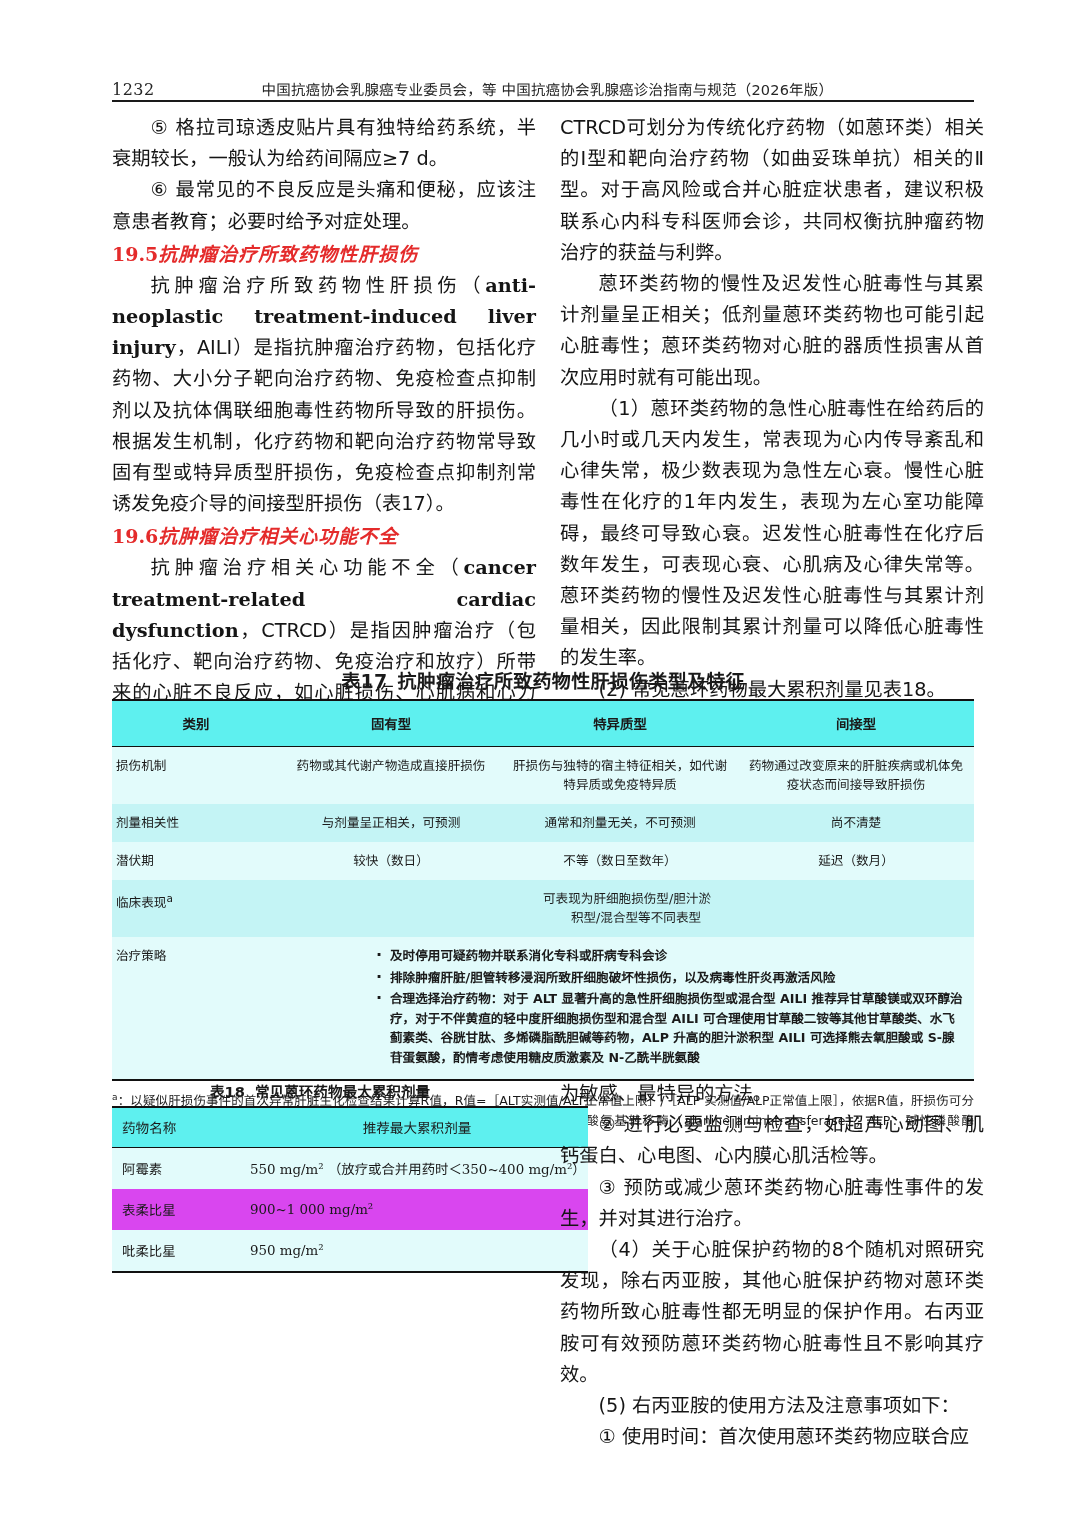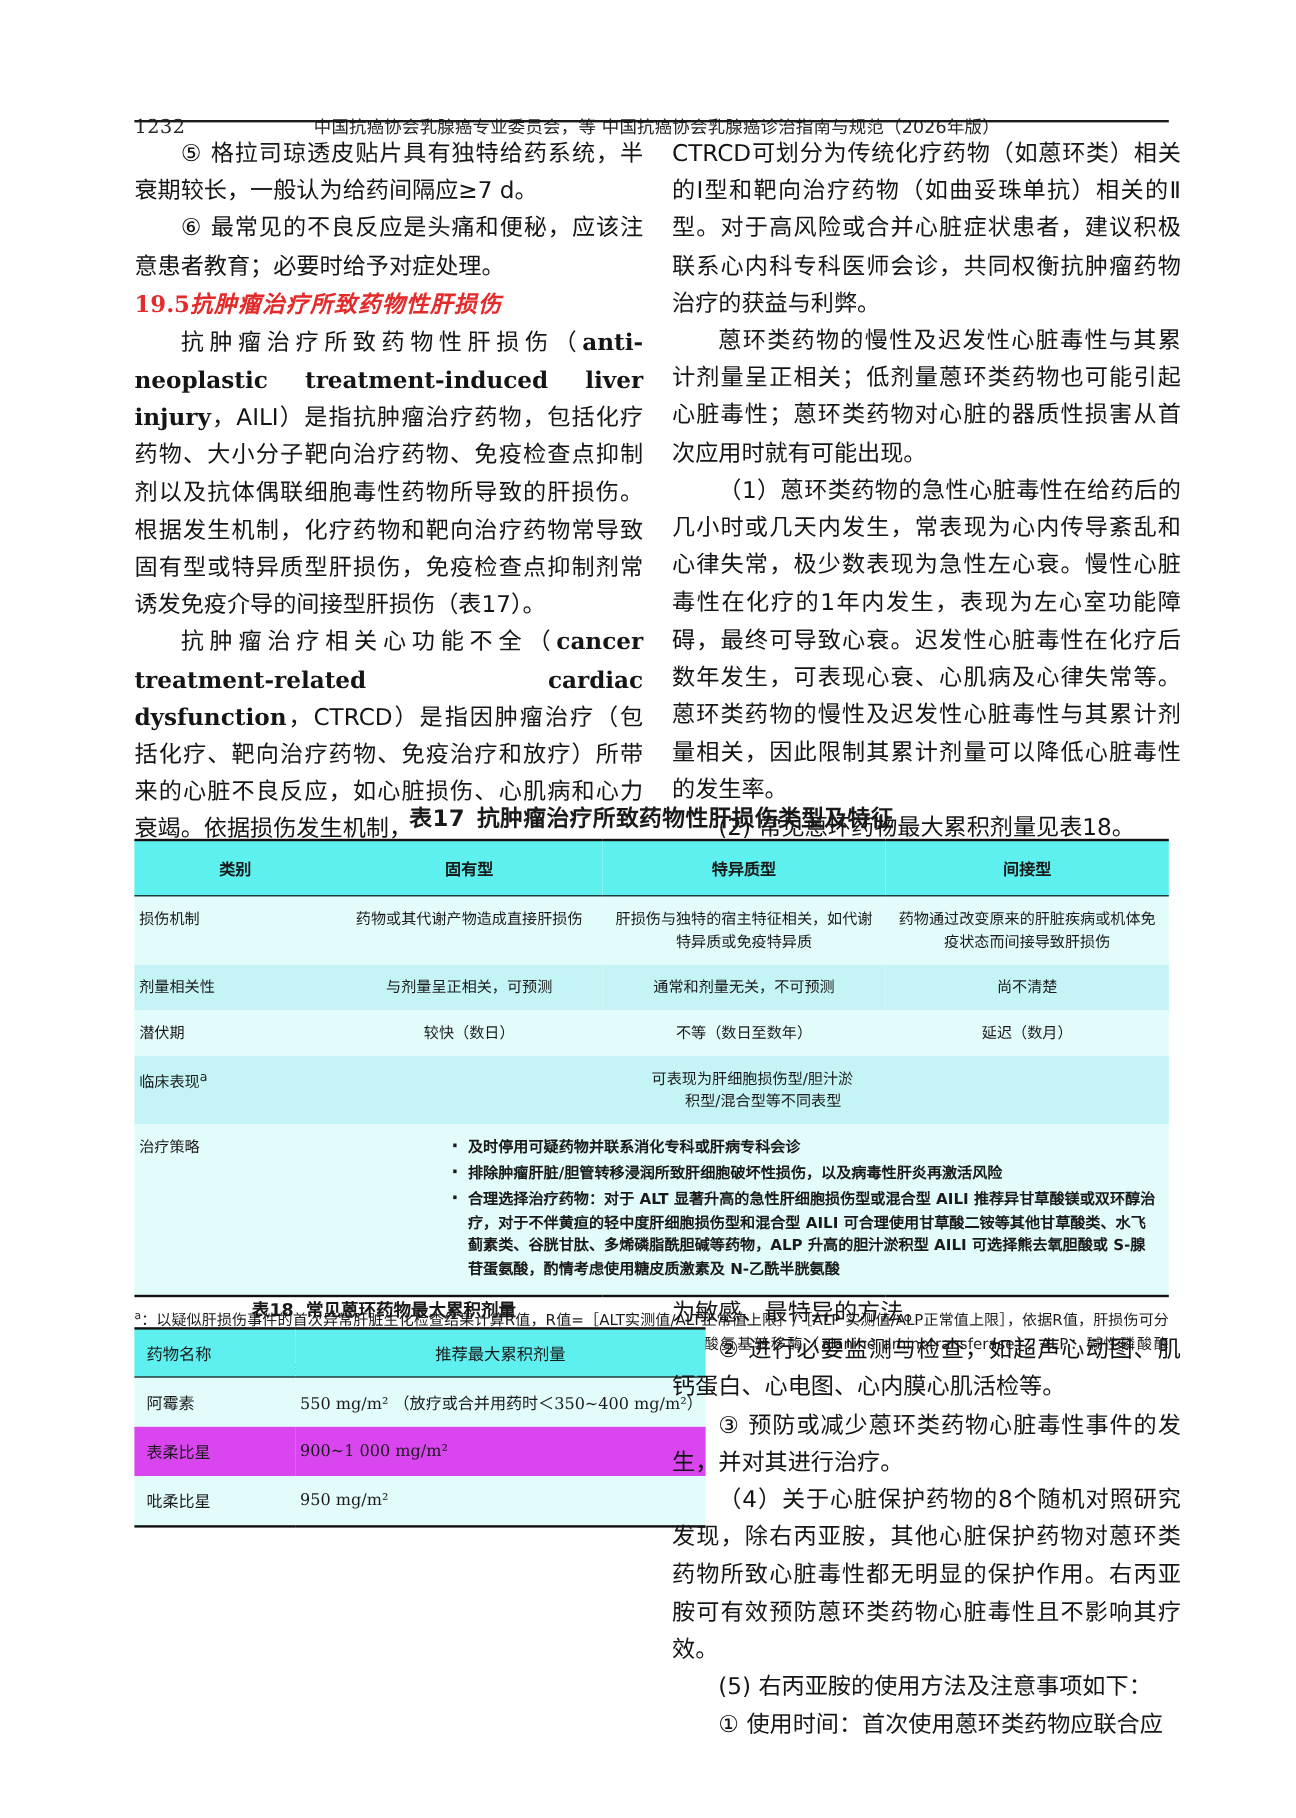--- a/index.html
+++ b/index.html
@@ -21,21 +21,21 @@
     left: 0; top: 0;
     width: 1080px;
     height: 1515px;
     background: #fff;
   }
 
   
   .runhead {
     position: absolute;
     left: 112px;
-    top: 94px;
+    top: 78px;
     width: 862px;
     display: flex;
     align-items: baseline;
     font-size: 14.5px;
     color: #262626;
   }
   .runhead .folio {
     font-family: "DejaVu Serif", "Liberation Serif", serif;
     font-size: 16px;
     letter-spacing: 0.5px;
@@ -252,20 +252,23 @@
     <p class="para cjk">⑥ 最常见的不良反应是头痛和便秘，应该注意患者教育；必要时给予对症处理。</p>
 
     <p class="sec-head">
       <span class="num">19.5</span><span class="txt">抗肿瘤治疗所致药物性肝损伤</span>
     </p>
 
     <p class="para">
       <span class="cjk">抗肿瘤治疗所致药物性肝损伤（</span><span class="latin">anti-neoplastic treatment-induced liver injury</span><span class="cjk">，AILI）是指抗肿瘤治疗药物，包括化疗药物、大小分子靶向治疗药物、免疫检查点抑制剂以及抗体偶联细胞毒性药物所导致的肝损伤。根据发生机制，化疗药物和靶向治疗药物常导致固有型或特异质型肝损伤，免疫检查点抑制剂常诱发免疫介导的间接型肝损伤（表17）。</span>
     </p>
 
+    <p class="sec-head">
+      <span class="num">19.6</span><span class="txt">抗肿瘤治疗相关心功能不全</span>
+    </p>
 
     <p class="para">
       <span class="cjk">抗肿瘤治疗相关心功能不全（</span><span class="latin">cancer treatment-related cardiac dysfunction</span><span class="cjk">，CTRCD）是指因肿瘤治疗（包括化疗、靶向治疗药物、免疫治疗和放疗）所带来的心脏不良反应，如心脏损伤、心肌病和心力衰竭。依据损伤发生机制，</span>
     </p>
   </div>
 
   <div class="col col-right top-right">
     <p class="para noind cjk">CTRCD可划分为传统化疗药物（如蒽环类）相关的Ⅰ型和靶向治疗药物（如曲妥珠单抗）相关的Ⅱ型。对于高风险或合并心脏症状患者，建议积极联系心内科专科医师会诊，共同权衡抗肿瘤药物治疗的获益与利弊。</p>
     <p class="para cjk">蒽环类药物的慢性及迟发性心脏毒性与其累计剂量呈正相关；低剂量蒽环类药物也可能引起心脏毒性；蒽环类药物对心脏的器质性损害从首次应用时就有可能出现。</p>
     <p class="para cjk">（1）蒽环类药物的急性心脏毒性在给药后的几小时或几天内发生，常表现为心内传导紊乱和心律失常，极少数表现为急性左心衰。慢性心脏毒性在化疗的1年内发生，表现为左心室功能障碍，最终可导致心衰。迟发性心脏毒性在化疗后数年发生，可表现心衰、心肌病及心律失常等。蒽环类药物的慢性及迟发性心脏毒性与其累计剂量相关，因此限制其累计剂量可以降低心脏毒性的发生率。</p>

